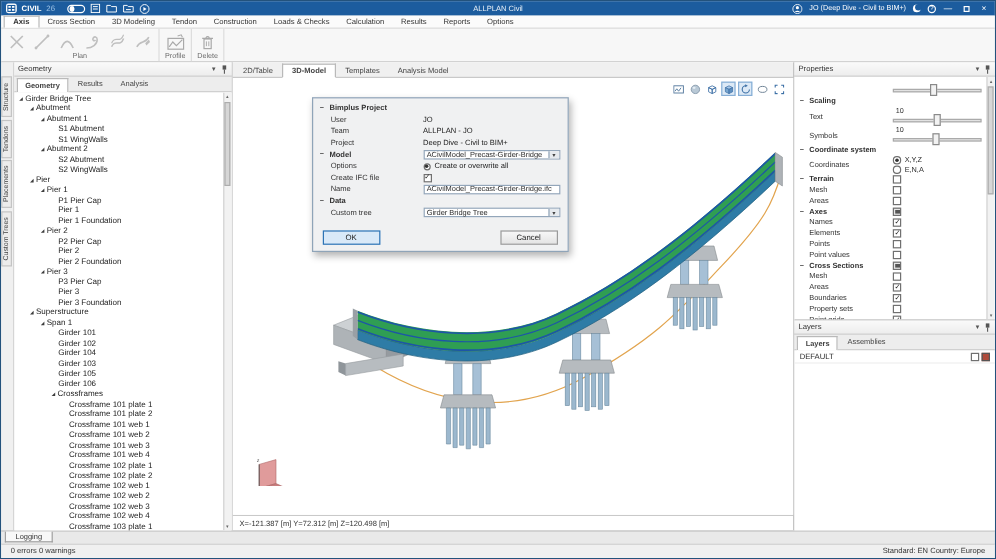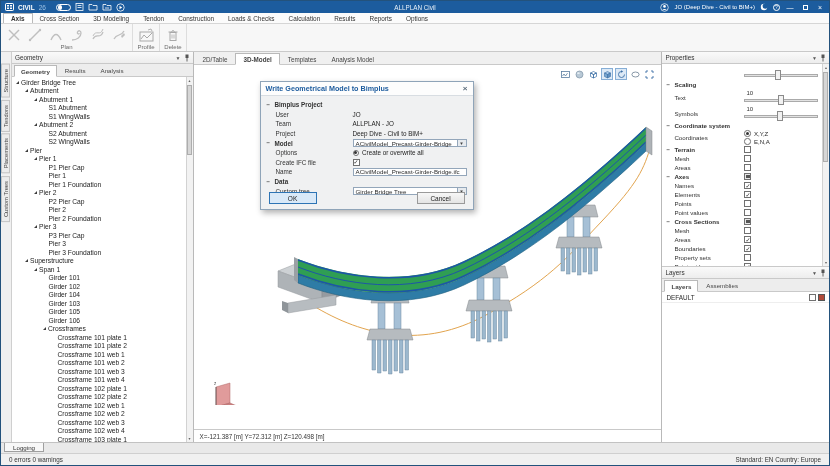--- a/index.html
+++ b/index.html
@@ -614,24 +614,20 @@
             <line x1="22" y1="322" x2="22" y2="342" stroke="#444" stroke-width="0.7"></line>
             <line x1="22" y1="342" x2="50" y2="344" stroke="#444" stroke-width="0.7"></line>
             <line x1="22" y1="342" x2="36" y2="348" stroke="#444" stroke-width="0.7"></line>
             <text x="20" y="320" font-size="4.5" fill="#555">z</text>
             <text x="52" y="346" font-size="4.5" fill="#555">x</text>
             <text x="34" y="353" font-size="4.5" fill="#555">y</text>
           </g>
         </svg>
 
         <div class="dialog">
-          <div class="dlg-title">
-            <span>Write Geometrical Model to Bimplus</span>
-            <span class="dlg-close">×</span>
-          </div>
           <div class="dlg-body" id="dlg-body">
               <div class="dlg-row">
                 <span class="lbl sec"><span class="dash">−</span>Bimplus Project</span>
               </div>
               <div class="dlg-row">
                 <span class="lbl">User</span>
                 <span class="val">JO</span>
               </div>
               <div class="dlg-row">
                 <span class="lbl">Team</span>

